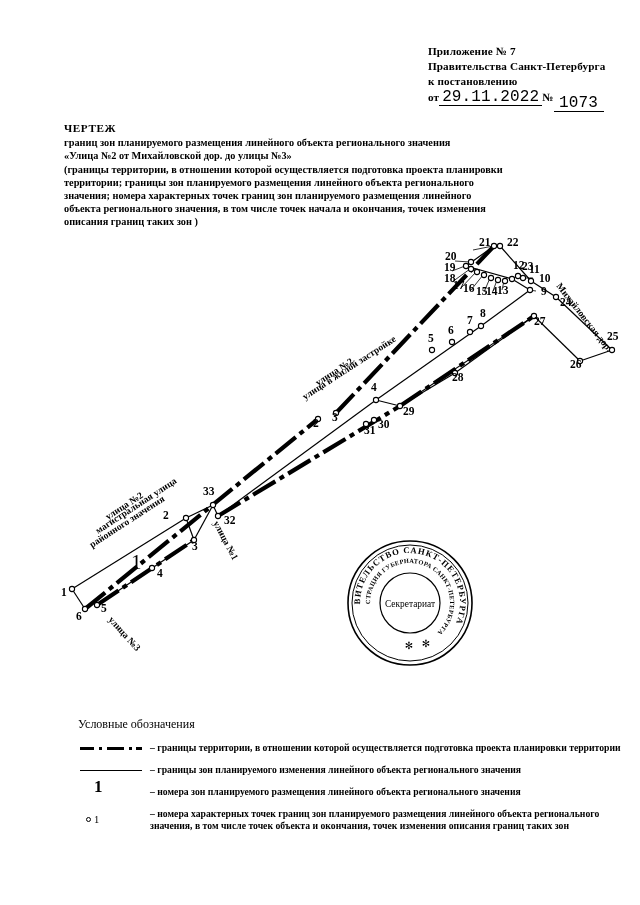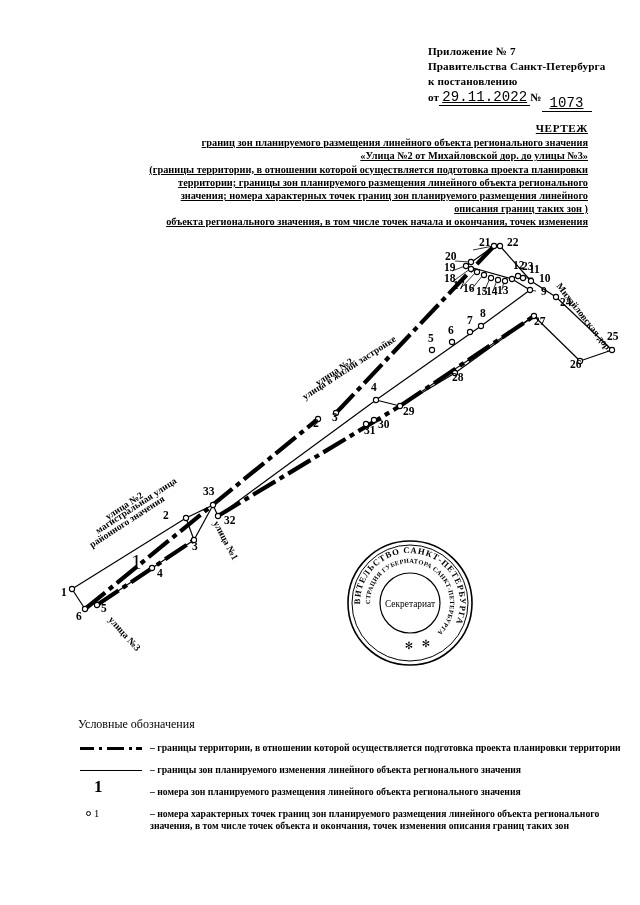--- a/index.html
+++ b/index.html
@@ -32,39 +32,37 @@
     display: flex;
     align-items: flex-start;
     white-space: nowrap;
     margin-top: 1px;
   }
   .approval-line .lbl { font-weight: 700; }
   .approval-line .fill {
     border-bottom: 1.1px solid #000;
     font-family: "Liberation Mono", monospace;
     font-weight: 400;
-    font-size: 14px;
+    font-size: 16px;
     text-align: center;
     padding: 0 3px;
-    text-decoration: underline;
   }
   .approval-line .fill.date { min-width: 74px; }
   .approval-line .fill.num  { min-width: 44px; margin-top: 6px; }
 
   
   #title-block {
     position: absolute;
-    left: 52px;
+    left: 64px;
     top: 122px;
     width: 536px;
-    text-align: right;
+    text-align: left;
     font-weight: 700;
     font-size: 10.3px;
     line-height: 13.2px;
-    text-decoration: underline;
   }
   #title-block .main-title {
     font-size: 11.2px;
     letter-spacing: 0.6px;
     margin-bottom: 1px;
   }
   #title-block .sub { display: block; }
 
   
   #map-area {
@@ -123,21 +121,21 @@
     width: 545px;
     font-size: 9.9px;
     line-height: 12.6px;
   }
   #legend .legend-title {
     font-size: 12px;
     margin-bottom: 11px;
   }
   .legend-row {
     display: flex;
-    align-items: flex-start;
+    align-items: center;
     margin-bottom: 9px;
   }
   .legend-sym {
     width: 72px;
     flex: 0 0 72px;
     position: relative;
     height: 13px;
   }
   .legend-txt {
     flex: 1;
@@ -207,22 +205,22 @@
   </div>
 </div>
 
 <div id="title-block">
   <div class="main-title">ЧЕРТЕЖ</div>
   <span class="sub">границ зон планируемого размещения линейного объекта регионального значения</span>
   <span class="sub">«Улица №2 от Михайловской дор. до улицы №3»</span>
   <span class="sub">(границы территории, в отношении которой осуществляется подготовка проекта планировки</span>
   <span class="sub">территории; границы зон  планируемого размещения линейного объекта регионального</span>
   <span class="sub">значения; номера характерных точек границ  зон  планируемого размещения линейного</span>
+  <span class="sub">объекта регионального значения, в том числе точек начала и окончания, точек изменения</span>
   <span class="sub">описания границ таких зон )</span>
-  <span class="sub">объекта регионального значения, в том числе точек начала и окончания, точек изменения</span>
 </div>
 
 <div id="map-area">
   <svg id="map-svg" width="640" height="470" viewBox="0 0 640 470" xmlns="http://www.w3.org/2000/svg">
 
     <g fill="none" stroke="#000" stroke-width="4.2" stroke-dasharray="26 5 5 5" stroke-linecap="butt">
       <path d="M 85 381 L 318 191"></path>
       <path d="M 336 185 L 494 18"></path>
     </g>
     <g fill="none" stroke="#000" stroke-width="4.2" stroke-dasharray="26 5 5 5">

